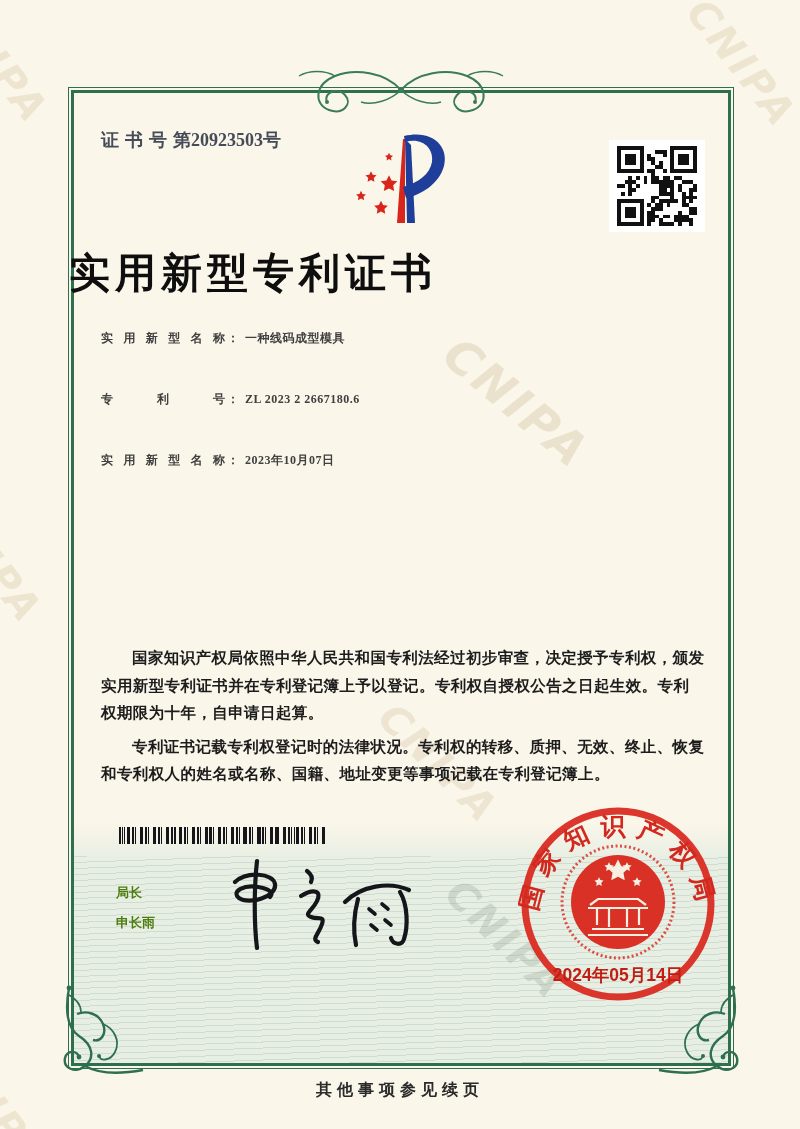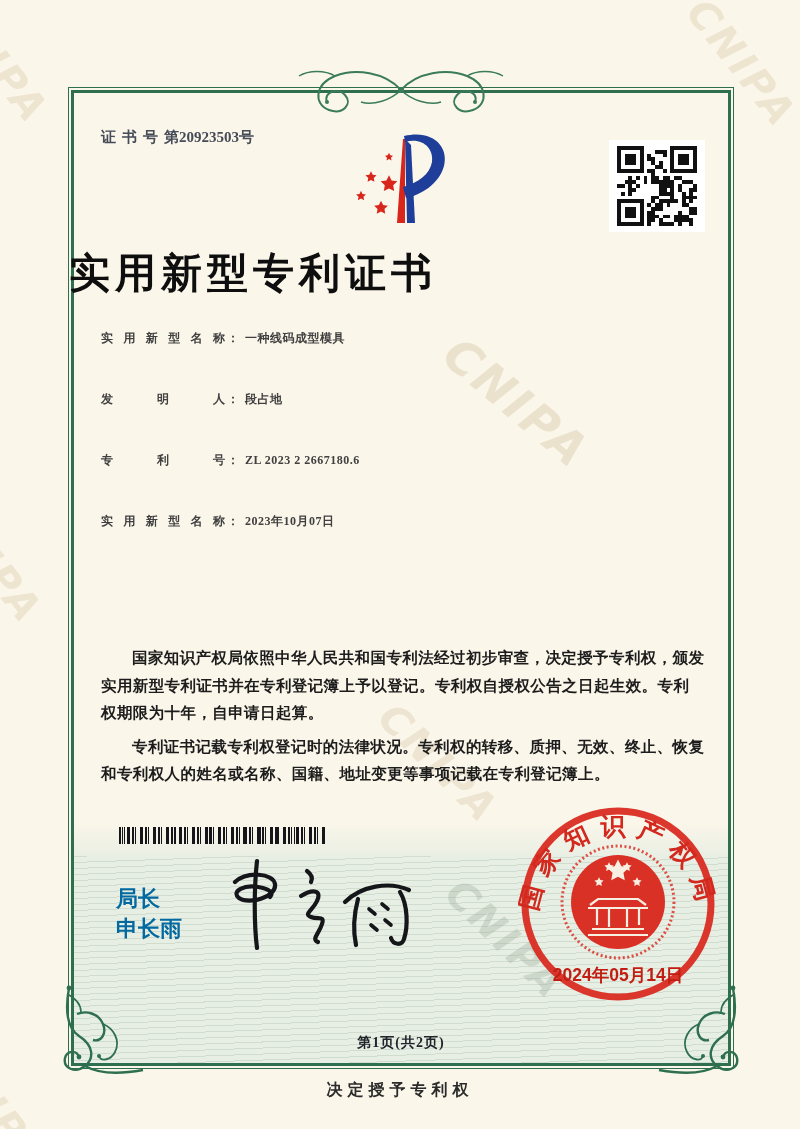--- a/index.html
+++ b/index.html
@@ -45,21 +45,21 @@
     color:rgba(146,162,146,.30);letter-spacing:3px;transform:rotate(45deg);transform-origin:left top;
   }
   
   .orn{position:absolute;z-index:5;pointer-events:none;}
   .orn-top{left:200px;top:-28px;}
   .orn-bl{left:-14px;bottom:-12px;}
   .orn-br{right:-14px;bottom:-12px;transform:scaleX(-1);}
   
   .cert-no{
     position:absolute;left:32px;top:40px;z-index:6;
-    font-size:15px;font-weight:600;color:#454b57;
+    font-size:18px;font-weight:600;color:#454b57;
   }
   .cert-no .lab{letter-spacing:6px;}
   .logo{position:absolute;left:268px;top:38px;z-index:6;}
   .qr{
     position:absolute;left:540px;top:52px;width:96px;height:92px;z-index:6;
     background:#fff;display:flex;align-items:center;justify-content:center;
   }
   .title{
     position:absolute;left:0;width:100%;top:158px;z-index:6;
     text-align:left;font-size:41px;font-weight:700;color:#0e0e0e;letter-spacing:5px;
@@ -79,21 +79,21 @@
   .paras{position:absolute;left:32px;top:556px;width:604px;z-index:6;
     font-size:15.5px;line-height:1.78;color:#1c1c1c;font-weight:600;}
   .paras p{margin:0 0 6px 0;text-indent:2em;letter-spacing:.4px;}
   
   .barcode{
     position:absolute;left:50px;top:739px;width:206px;height:17px;z-index:6;
     background:
       repeating-linear-gradient(90deg,#15151a 0 2px,transparent 2px 3px,#15151a 3px 4px,transparent 4px 8px,#15151a 8px 11px,transparent 11px 13px),
       repeating-linear-gradient(90deg,transparent 0 5px,#15151a 5px 6px,transparent 6px 17px);
   }
-  .signer{position:absolute;left:47px;z-index:6;font-size:22px;font-weight:700;color:#0369a1;}
+  .signer{position:absolute;left:47px;z-index:6;font-size:13px;font-weight:700;color:#4d7c0f;}
   .signer-title{top:796px;}
   .signer-name{top:826px;}
   .sig{position:absolute;left:150px;top:760px;z-index:6;}
   .seal{position:absolute;left:449px;top:716px;z-index:7;}
   
   .page-info{
     position:absolute;left:0;width:100%;top:946px;z-index:6;
     text-align:center;font-size:14px;font-weight:700;color:#20252c;letter-spacing:1px;
   }
   .footer-note{
@@ -311,23 +311,20 @@
       </svg>
   </div>
 
   <div class="title">实用新型专利证书</div>
 
   <div class="fields">
     <div class="frow">
       <span class="flabel">实用新型名称</span><span class="fcolon">：</span><span class="fvalue">一种线码成型模具</span>
     </div>
     <div class="frow">
-      <span class="flabel">发明人</span><span class="fcolon">：</span><span class="fvalue">段占地</span>
-    </div>
-    <div class="frow">
       <span class="flabel">专利号</span><span class="fcolon">：</span><span class="fvalue">ZL 2023 2 2667180.6</span>
     </div>
     <div class="frow">
       <span class="flabel">实用新型名称</span><span class="fcolon">：</span><span class="fvalue">2023年10月07日</span>
     </div>
   </div>
 
   <div class="paras">
     <p>国家知识产权局依照中华人民共和国专利法经过初步审查，决定授予专利权，颁发实用新型专利证书并在专利登记簿上予以登记。专利权自授权公告之日起生效。专利权期限为十年，自申请日起算。</p>
     <p>专利证书记载专利权登记时的法律状况。专利权的转移、质押、无效、终止、恢复和专利权人的姓名或名称、国籍、地址变更等事项记载在专利登记簿上。</p>
@@ -369,16 +366,15 @@
       <path d="M70,104 H130"></path>
       <path d="M79,104 V121 M91,104 V123 M109,104 V123 M121,104 V121"></path>
       <path d="M74,125 H126 M70,131 H130"></path>
     </g>
     <text font-size="25" font-weight="bold" fill="#d2281e" letter-spacing="10" font-family="Liberation Serif, DejaVu Serif, serif">
       <textPath href="#sealArc" startOffset="50%" text-anchor="middle">国家知识产权局</textPath>
     </text>
     <text x="100" y="177" font-size="17.5" font-weight="bold" fill="#c21d12" text-anchor="middle" font-family="Liberation Sans, DejaVu Sans, sans-serif">2024年05月14日</text>
   </svg>
 
-  <div class="page-info">第1页(共2页)</div>
 </div>
 
-<div class="footer-note">决定授予专利权</div>
+<div class="footer-note">其他事项参见续页</div>
 
 </body></html>

